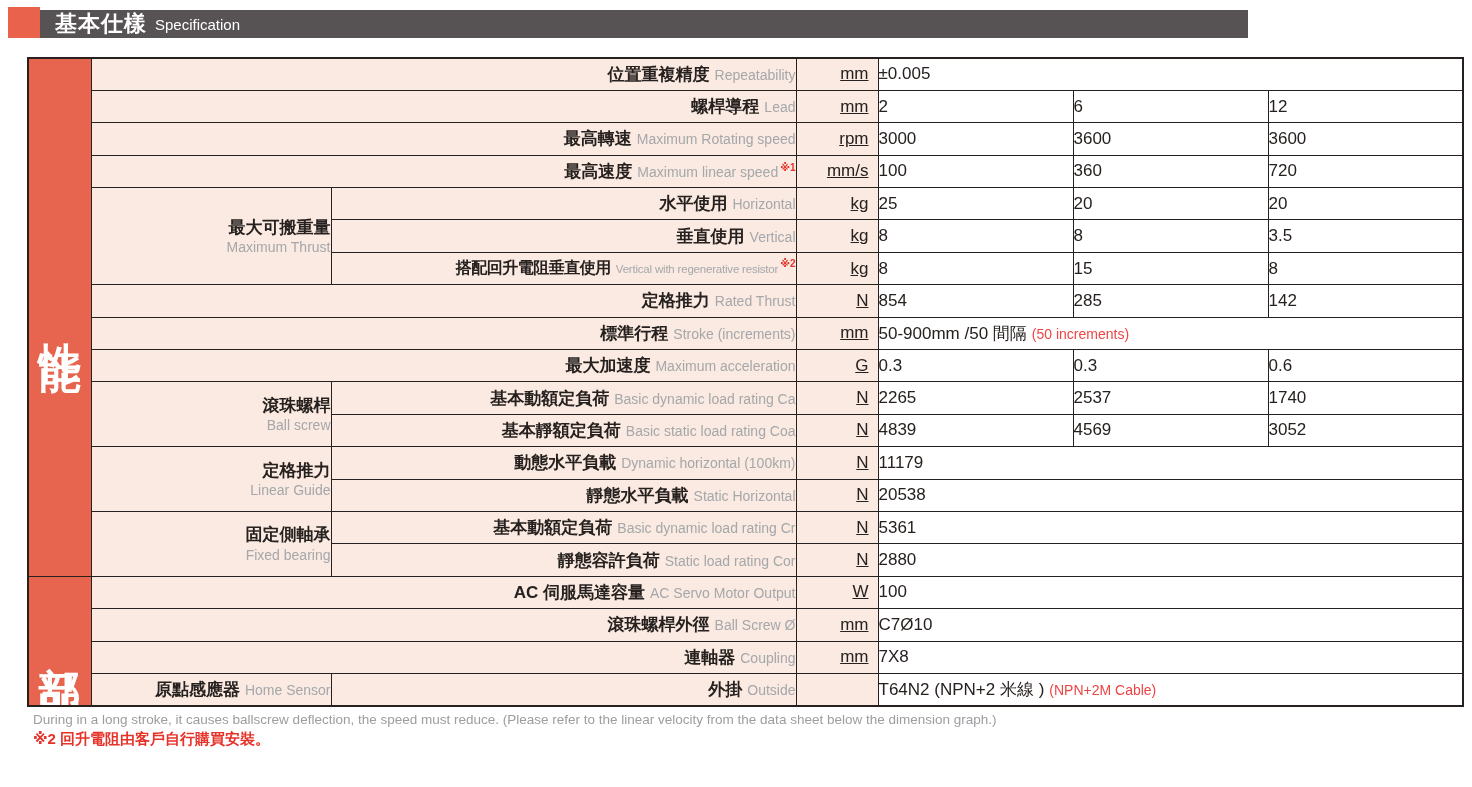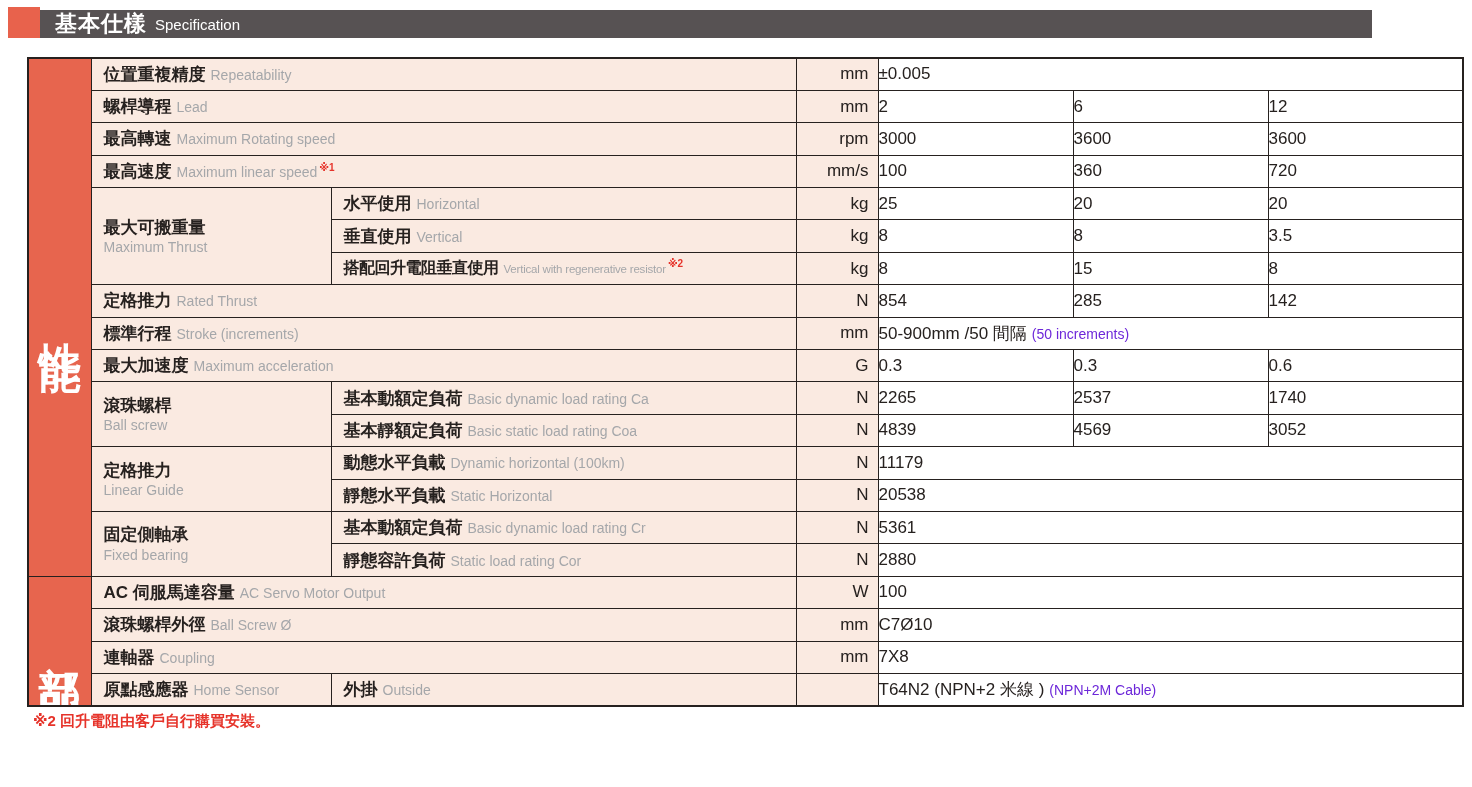--- a/index.html
+++ b/index.html
@@ -1,45 +1,45 @@
 <!DOCTYPE html>
 <html><head>
 <meta charset="utf-8">
 <style>
   * { margin:0; padding:0; box-sizing:border-box; }
   body { font-family:"Liberation Sans","DejaVu Sans",sans-serif; background:#fff; }
   .page { position:relative; width:1472px; height:787px; background:#fff; overflow:hidden; }
 
   
   .hdr-square { position:absolute; left:8px; top:7px; width:32px; height:31px; background:#e8624c; }
-  .hdr-bar { position:absolute; left:40px; top:10px; width:1332px; height:28px; background:#575253;
+  .hdr-bar { position:absolute; left:40px; top:10px; width:1208px; height:28px; background:#575253;
              display:flex; align-items:center; padding-left:15px; }
   .hdr-cjk { color:#fff; font-size:22px; font-weight:700; letter-spacing:1px; }
   .hdr-en  { color:#fff; font-size:15px; font-weight:400; margin-left:8px; }
 
   
   table.spec { position:absolute; left:27px; top:57px; width:1435px;
                border-collapse:collapse; table-layout:fixed; border:2.5px solid #26211f; }
   .spec td { border:1.5px solid #26211f; height:32.4px; padding:0 0 0 12px;
              overflow:hidden; white-space:nowrap; vertical-align:middle; }
   td.side { background:#e7654e; padding:0; text-align:center; }
   .side-text { writing-mode:vertical-rl; text-orientation:upright; margin:0 auto;
                color:#fff; font-size:42px; font-weight:700; line-height:1; letter-spacing:8px; }
-  td.label { background:#faeae1; }
+  td.label { background:#faeae1;text-align:right; }
   td.unit  { background:#faeae1; text-align:right; padding:0 9px 0 0;
-             font-size:17px; color:#26211f; }
+             font-size:17px; color:#26211f;text-decoration:underline; }
   td.val   { background:#fff; text-align:left; padding:0; font-size:17px; color:#26211f; }
   .cjk { font-size:17px; font-weight:600; color:#26211f; }
   .en  { font-size:14px; color:#a5a7aa; margin-left:5px; }
   .sup { font-size:10px; color:#e6332a; font-weight:700; vertical-align:super; margin-left:2px; }
   td.grp .cjk { display:block; line-height:1.3; }
   td.grp .en  { display:block; margin-left:0; line-height:1.2; }
   td.small .cjk { font-size:16px; letter-spacing:-0.5px; }
   td.small .en  { font-size:11.5px; letter-spacing:-0.2px; }
-  .valnote { font-size:14px; color:#6d28d9; margin-left:5px; }
+  .valnote { font-size:14px; color:#ef4444; margin-left:5px; }
 
   
   .notes { position:absolute; left:33px; top:711px; width:1400px; }
   .note-cjk { color:#e6332a; font-size:15px; font-weight:700; line-height:19px; }
   .note-en  { color:#9b9da0; font-size:13.5px; line-height:18px; }
 </style>
 </head>
 <body>
 
 <div class="page">
@@ -262,16 +262,17 @@
       </td>
       <td class="unit"></td>
       <td class="val" colspan="3">
         <span>T64N2 (NPN+2 米線 )</span><span class="valnote">(NPN+2M Cable)</span>
       </td>
     </tr>
   </tbody>
     </table>
 
   <div class="notes">
+    <div class="note-en">During in a long stroke, it causes ballscrew deflection, the speed must reduce. (Please refer to the linear velocity from the data sheet below the dimension graph.)</div>
     <div class="note-cjk">※2 回升電阻由客戶自行購買安裝。</div>
   </div>
 
 </div>
 
 </body></html>

